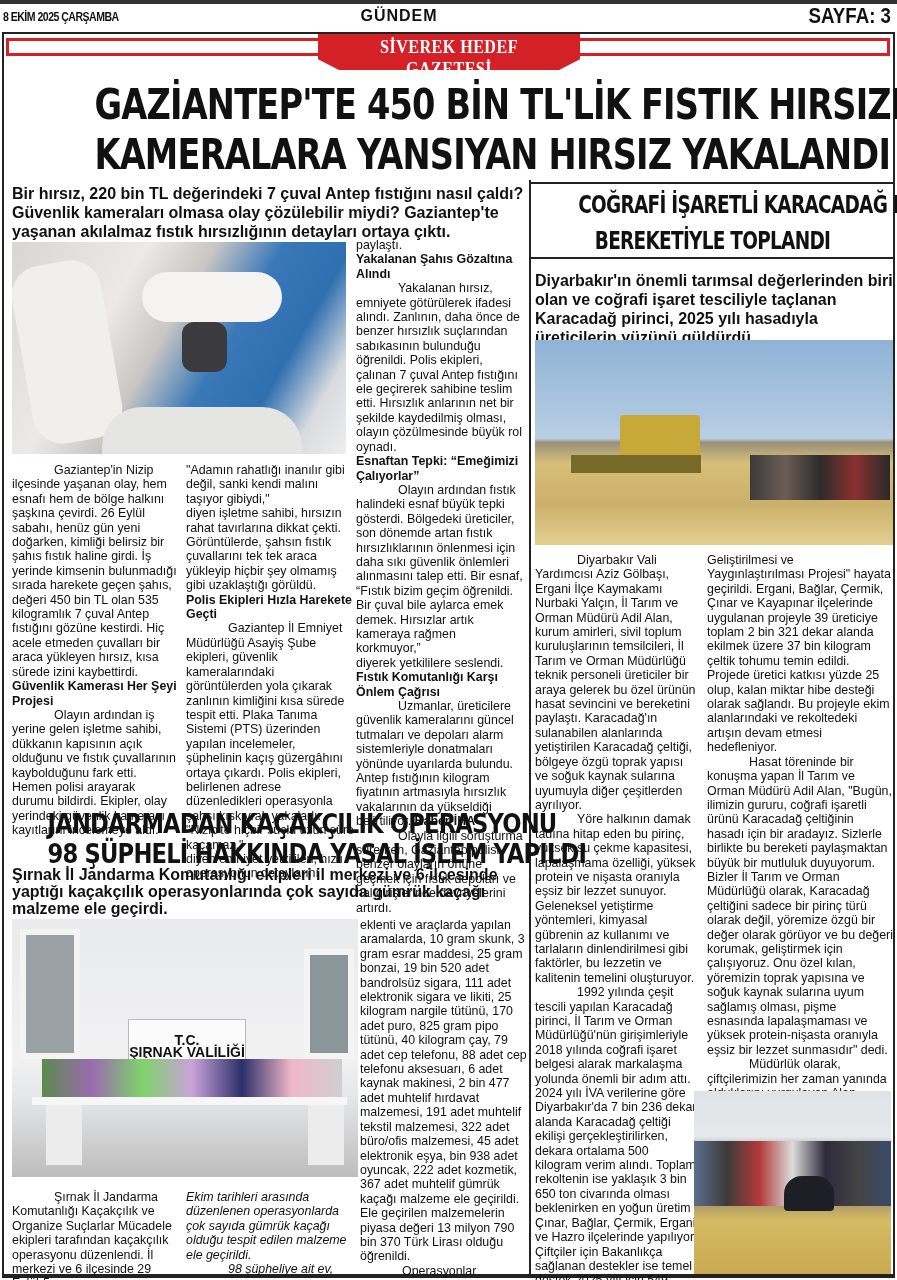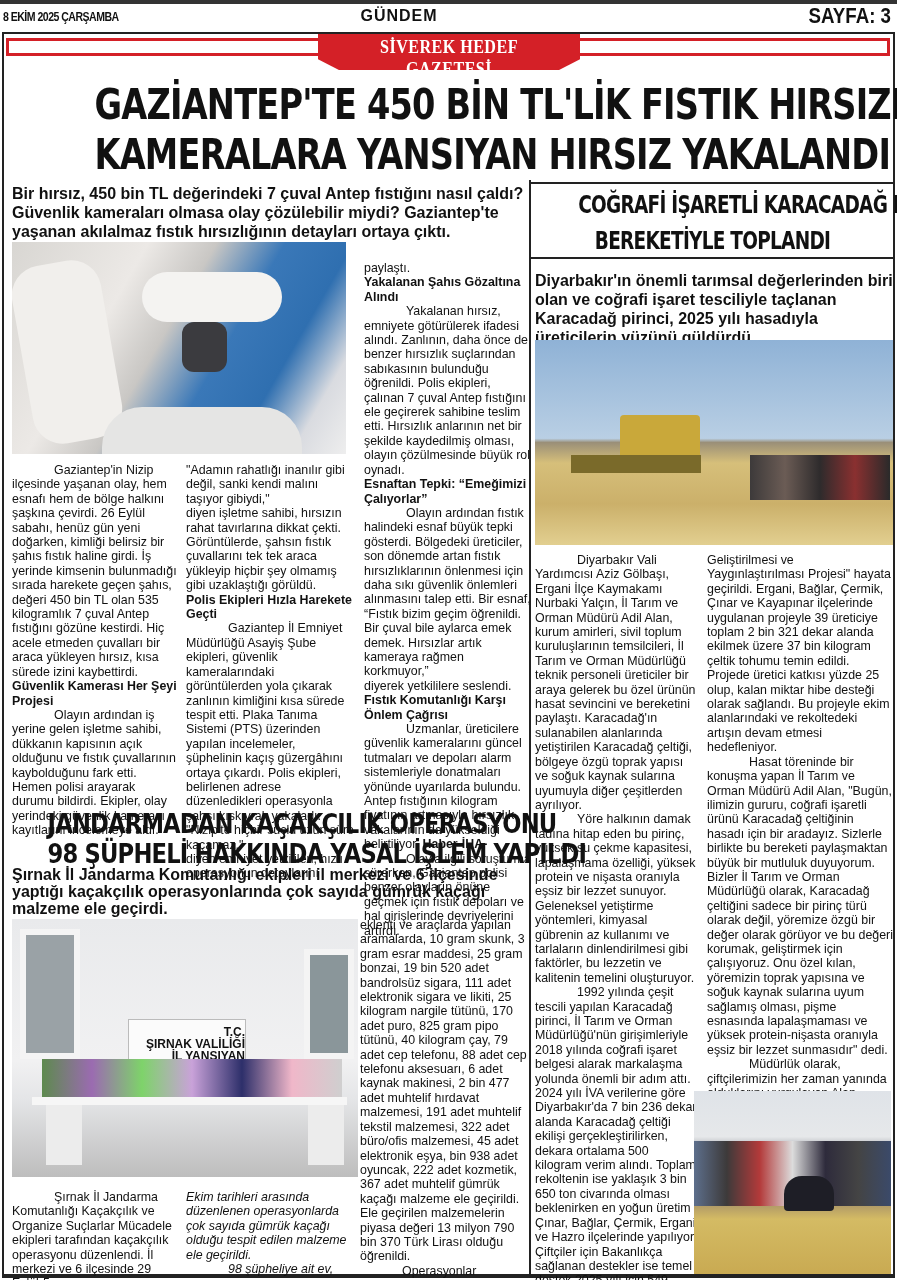--- a/index.html
+++ b/index.html
@@ -51,21 +51,21 @@
 
 <div class="masthead">
     <div class="masthead-inner"></div>
   </div>
 <div class="masthead-tab"></div>
 <div class="masthead-title">SİVEREK HEDEF GAZETESİ</div>
 
 <div class="hl hl-main" style="top:80px;">GAZİANTEP'TE 450 BİN TL'LİK FISTIK HIRSIZLIĞI</div>
 <div class="hl hl-main" style="top:130px;">KAMERALARA YANSIYAN HIRSIZ YAKALANDI</div>
 
-<div class="lead" style="left:12px; top:184px; width:515px;">Bir hırsız, 450 bin TL değerindeki 7 çuval Antep fıstığını nasıl çaldı? Güvenlik kameraları olmasa olay çözülebilir miydi? Gaziantep'te yaşanan akılalmaz fıstık hırsızlığının detayları ortaya çıktı.</div>
+<div class="lead" style="left:12px; top:184px; width:515px;">Bir hırsız, 220 bin TL değerindeki 7 çuval Antep fıstığını nasıl çaldı? Güvenlik kameraları olmasa olay çözülebilir miydi? Gaziantep'te yaşanan akılalmaz fıstık hırsızlığının detayları ortaya çıktı.</div>
 
 <div class="photo ph-sacks" style="left:12px; top:242px; width:334px; height:212px;">
   <div class="ph-shape" style="left:10px; top:20px; width:90px; height:180px; background:#f1efec; border-radius:30px; transform:rotate(-10deg);"></div>
   <div class="ph-shape" style="left:130px; top:30px; width:140px; height:50px; background:#f4f3f1; border-radius:30px;"></div>
   <div class="ph-shape" style="left:170px; top:80px; width:45px; height:50px; background:#3b3b3f; border-radius:12px;"></div>
   <div class="ph-shape" style="left:90px; top:165px; width:200px; height:55px; background:#e5e5e4; border-radius:40px 40px 0 0;"></div>
 </div>
 
 <div class="body" style="left:12px; top:463px; width:165px;">
   <p class="ind">Gaziantep'in Nizip ilçesinde yaşanan olay, hem esnafı hem de bölge halkını şaşkına çevirdi. 26 Eylül sabahı, henüz gün yeni doğarken, kimliği belirsiz bir şahıs fıstık haline girdi. İş yerinde kimsenin bulunmadığı sırada harekete geçen şahıs, değeri 450 bin TL olan 535 kilogramlık 7 çuval Antep fıstığını gözüne kestirdi. Hiç acele etmeden çuvalları bir araca yükleyen hırsız, kısa sürede izini kaybettirdi.</p>
@@ -75,21 +75,21 @@
 
 <div class="body" style="left:186px; top:463px; width:168px;">
   <p>"Adamın rahatlığı inanılır gibi değil, sanki kendi malını taşıyor gibiydi,"</p>
   <p>diyen işletme sahibi, hırsızın rahat tavırlarına dikkat çekti. Görüntülerde, şahsın fıstık çuvallarını tek tek araca yükleyip hiçbir şey olmamış gibi uzaklaştığı görüldü.</p>
   <p class="sub">Polis Ekipleri Hızla Harekete Geçti</p>
   <p class="ind">Gaziantep İl Emniyet Müdürlüğü Asayiş Şube ekipleri, güvenlik kameralarındaki görüntülerden yola çıkarak zanlının kimliğini kısa sürede tespit etti. Plaka Tanıma Sistemi (PTS) üzerinden yapılan incelemeler, şüphelinin kaçış güzergâhını ortaya çıkardı. Polis ekipleri, belirlenen adrese düzenledikleri operasyonla şahsı kıskıvrak yakaladı.</p>
   <p>"Nizip'te hiçbir suçlu uzun süre kaçamaz,"</p>
   <p>diyen emniyet yetkilileri, hızlı operasyonun detaylarını</p>
 </div>
 
-<div class="body" style="left:364px; top:238px; width:168px;margin-top:23px;">
+<div class="body" style="left:356px; top:238px; width:168px;">
   <p>paylaştı.</p>
   <p class="sub">Yakalanan Şahıs Gözaltına Alındı</p>
   <p class="ind">Yakalanan hırsız, emniyete götürülerek ifadesi alındı. Zanlının, daha önce de benzer hırsızlık suçlarından sabıkasının bulunduğu öğrenildi. Polis ekipleri, çalınan 7 çuval Antep fıstığını ele geçirerek sahibine teslim etti. Hırsızlık anlarının net bir şekilde kaydedilmiş olması, olayın çözülmesinde büyük rol oynadı.</p>
   <p class="sub">Esnaftan Tepki: “Emeğimizi Çalıyorlar”</p>
   <p class="ind">Olayın ardından fıstık halindeki esnaf büyük tepki gösterdi. Bölgedeki üreticiler, son dönemde artan fıstık hırsızlıklarının önlenmesi için daha sıkı güvenlik önlemleri alınmasını talep etti. Bir esnaf,</p>
   <p>“Fıstık bizim geçim öğrenildi. Bir çuval bile aylarca emek demek. Hırsızlar artık kameraya rağmen korkmuyor,”</p>
   <p>diyerek yetkililere seslendi.</p>
   <p class="sub">Fıstık Komutanlığı Karşı Önlem Çağrısı</p>
   <p class="ind"><span>Uzmanlar, üreticilere güvenlik kameralarını güncel tutmaları ve depoları alarm sistemleriyle donatmaları yönünde uyarılarda bulundu. Antep fıstığının kilogram fiyatının artmasıyla hırsızlık vakalarının da yükseldiği belirtiliyor.</span> <span class="b">Haber-İHA-</span></p>
   <p class="ind">Olayla ilgili soruşturma sürerken, Gaziantep polisi benzer olayların önüne geçmek için fıstık depoları ve hal girişlerinde devriyelerini artırdı.</p>
@@ -98,21 +98,21 @@
 <div class="vline" style="left:529px; top:180px; height:1096px;"></div>
 
 <div class="hl" style="position:absolute; left:6px; width:520px; top:808px; font-size:27px; transform:scaleX(0.84);">JANDARMADAN KAÇAKÇILIK OPERASYONU</div>
 <div class="hl" style="position:absolute; left:6px; width:520px; top:838px; font-size:27px; transform:scaleX(0.84);">98 ŞÜPHELİ HAKKINDA YASAL İŞLEM YAPILDI</div>
 
 <div class="lead" style="left:12px; top:866px; width:515px; line-height:17px;">Şırnak İl Jandarma Komutanlığı ekipleri il merkezi ve 6 ilçesinde yaptığı kaçakçılık operasyonlarında çok sayıda gümrük kaçağı malzeme ele geçirdi.</div>
 
 <div class="photo ph-jandarma" style="left:12px; top:919px; width:346px; height:258px;">
   <div class="ph-shape" style="left:8px; top:10px; width:60px; height:130px; background:#9aa2a6; border:6px solid #f4f4f4;"></div>
   <div class="ph-shape" style="left:292px; top:30px; width:50px; height:110px; background:#8a969a; border:6px solid #f4f4f4;"></div>
-  <div class="ph-shape" style="left:116px; top:100px; width:118px; height:50px; background:#fbfbfb; border:1px solid #bbb; text-align:right; font-size:12px; font-weight:bold; line-height:12px; padding-top:6px;">
+  <div class="ph-shape" style="left:116px; top:100px; width:118px; height:50px; background:#fbfbfb; border:1px solid #bbb; text-align:center; font-size:14px; font-weight:bold; line-height:12px; padding-top:14px;">
     <div>T.C.</div>
     <div>ŞIRNAK VALİLİĞİ</div>
     <div>İL YANSIYAN KOMUTANLIĞI</div>
   </div>
   <div class="ph-shape" style="left:30px; top:140px; width:300px; height:38px; background:linear-gradient(90deg,#5d8a4e,#9b6bb1,#7ed36a,#c9a2d9,#2d2f6a,#f0b7c9,#cfcfcf);"></div>
   <div class="ph-shape" style="left:20px; top:178px; width:315px; height:8px; background:#f6f6f6;"></div>
   <div class="ph-shape" style="left:34px; top:186px; width:36px; height:60px; background:#ececec;"></div>
   <div class="ph-shape" style="left:296px; top:186px; width:36px; height:60px; background:#ececec;"></div>
 </div>
 

